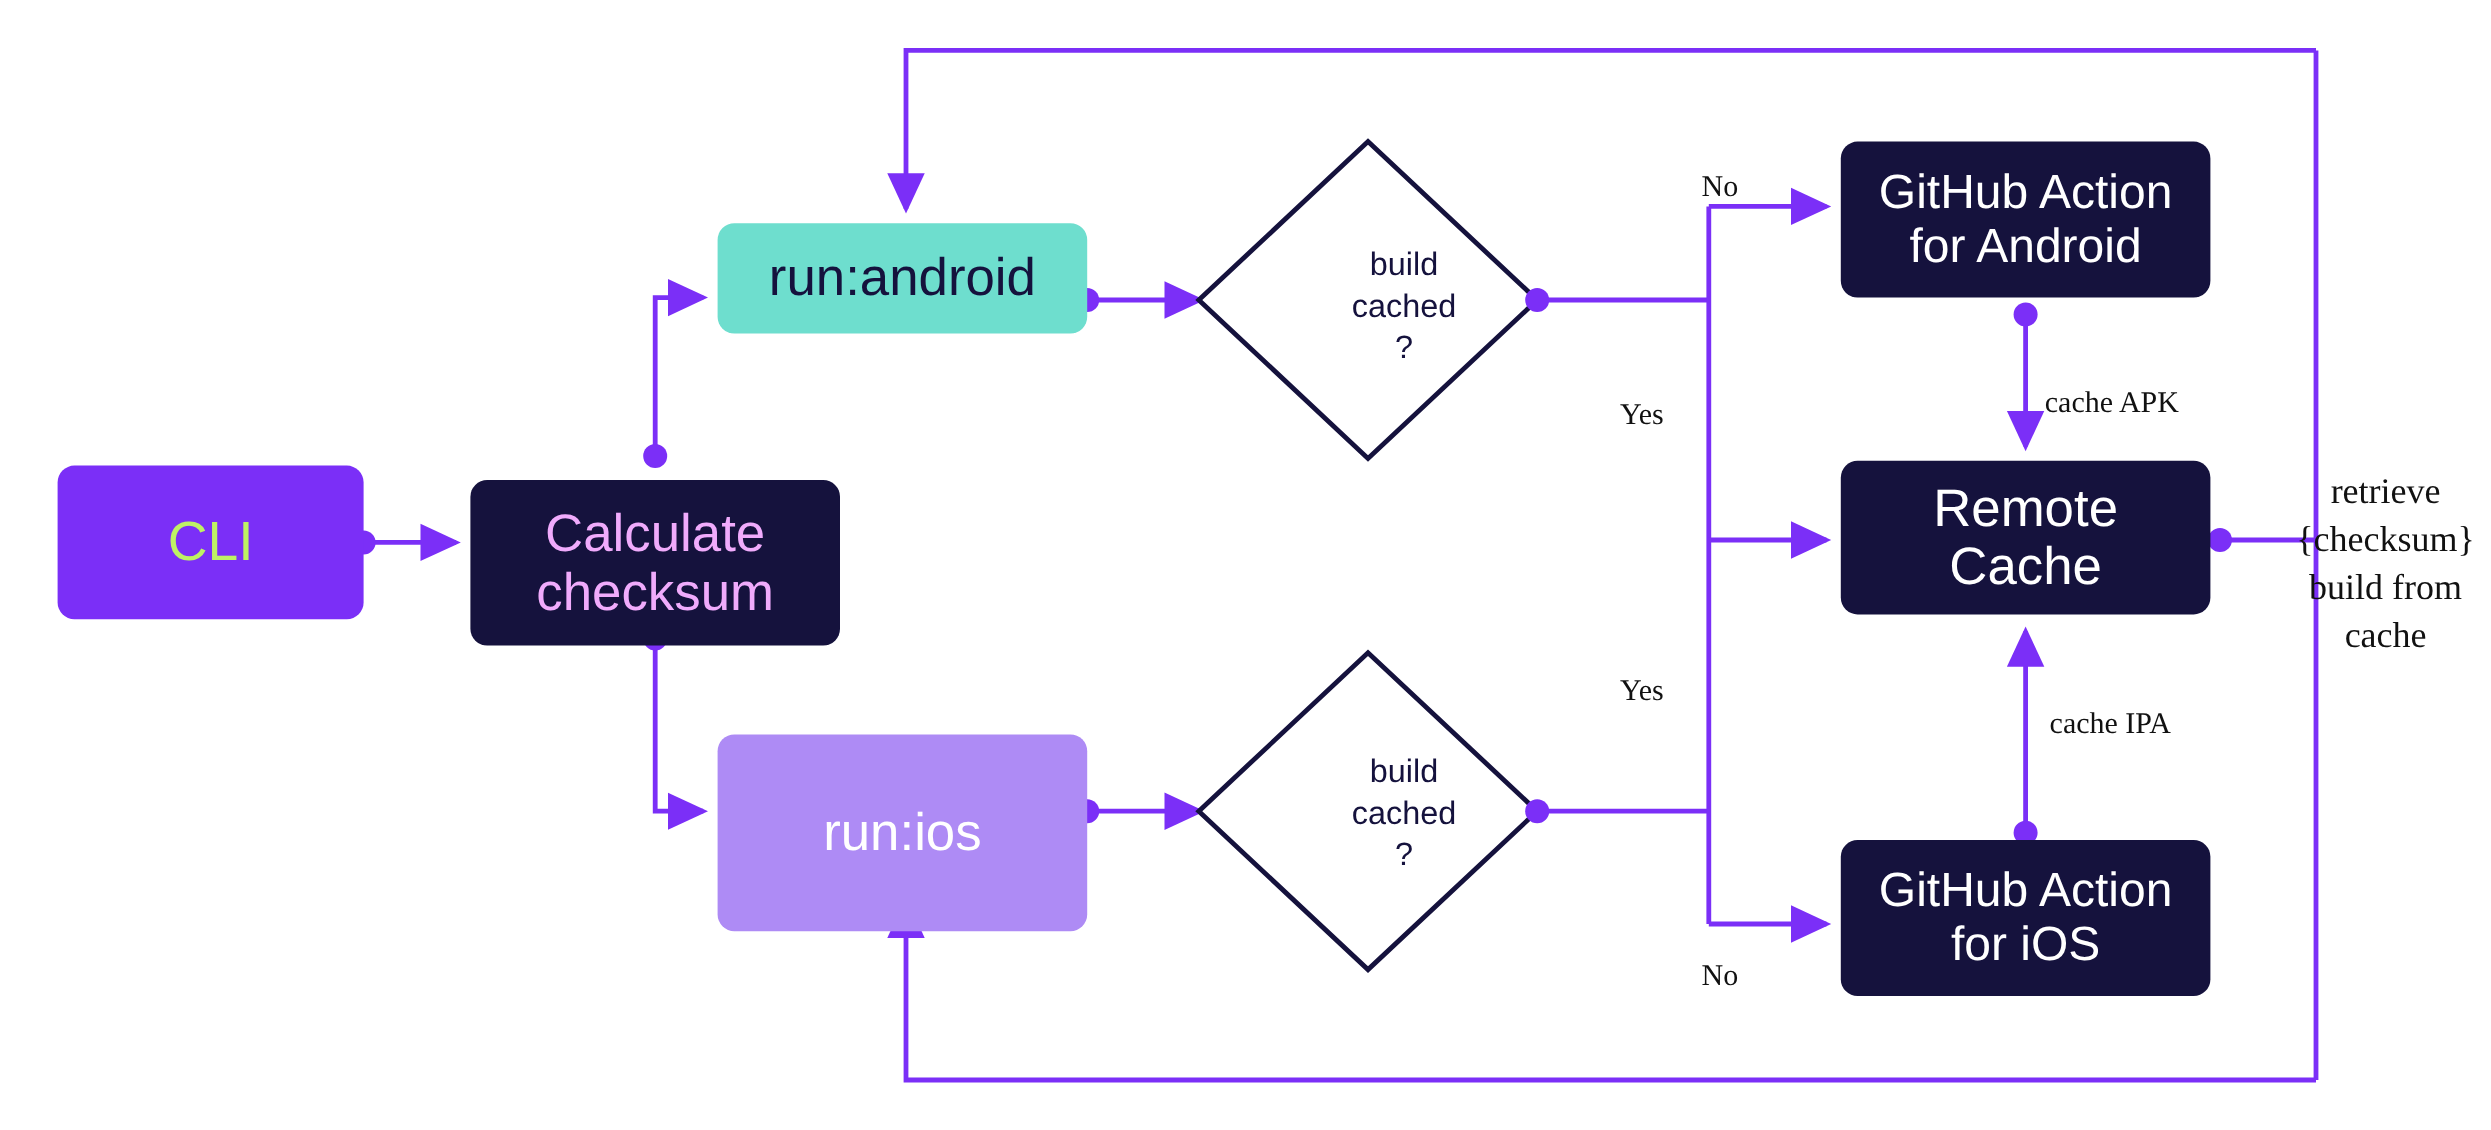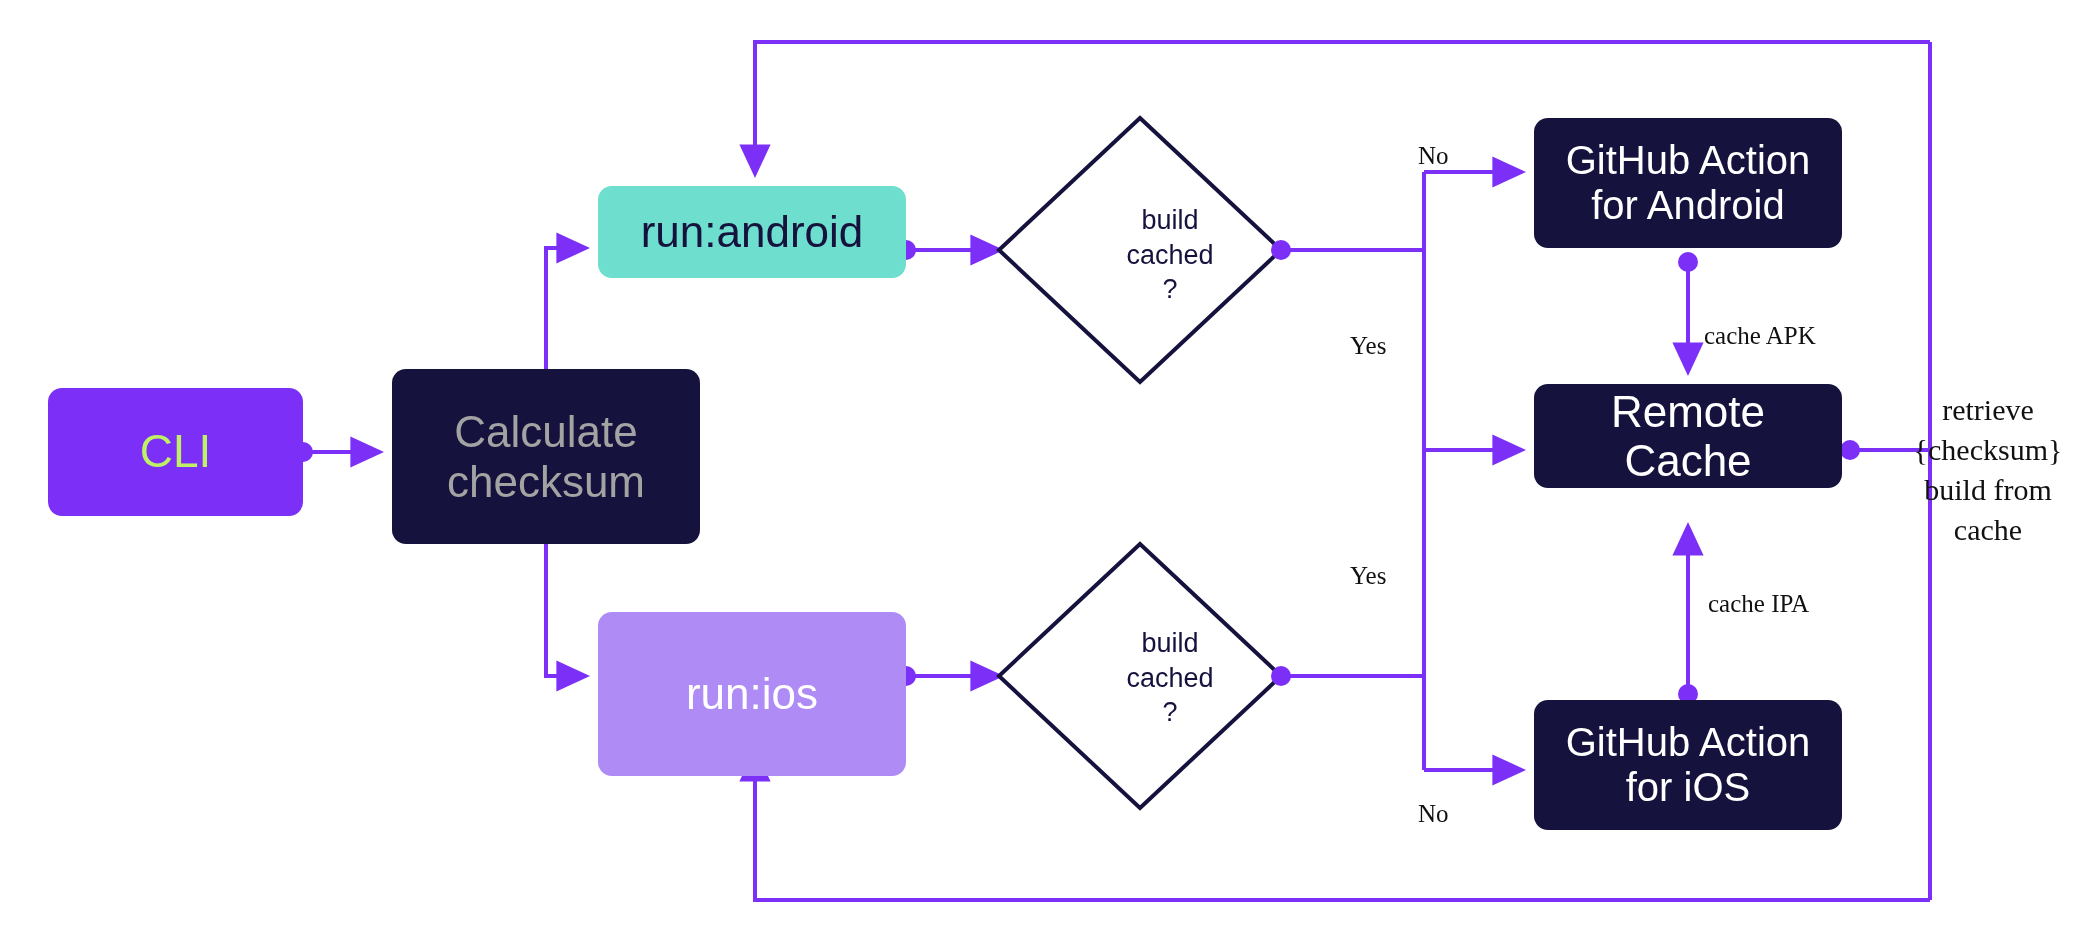--- a/index.html
+++ b/index.html
@@ -37,42 +37,42 @@
     border-radius: 14px;
     line-height: 1.12;
     white-space: pre-line;
   }
   .node-cli {
     left: 48px; top: 388px; width: 255px; height: 128px;
     background: #7b2ff7; color: #bef264;
     font-size: 46px;
   }
   .node-checksum {
-    left: 392px; top: 369px; width: 308px; height: 175px;
-    background: #15123d; color: #a3a3a3;
+    left: 392px; top: 400px; width: 308px; height: 138px;
+    background: #15123d; color: #f0abfc;
     font-size: 44px;
   }
   .node-android {
     left: 598px; top: 186px; width: 308px; height: 92px;
     background: #6ede  ;
     background: #6edece; color: #15123d;
     font-size: 44px;
   }
   .node-ios {
     left: 598px; top: 612px; width: 308px; height: 164px;
     background: #ae8bf5; color: #ffffff;
     font-size: 44px;
   }
   .node-gha-android {
     left: 1534px; top: 118px; width: 308px; height: 130px;
     background: #15123d; color: #ffffff;
     font-size: 40px;
   }
   .node-remote-cache {
-    left: 1534px; top: 384px; width: 308px; height: 104px;
+    left: 1534px; top: 384px; width: 308px; height: 128px;
     background: #15123d; color: #ffffff;
     font-size: 44px;
   }
   .node-gha-ios {
     left: 1534px; top: 700px; width: 308px; height: 130px;
     background: #15123d; color: #ffffff;
     font-size: 40px;
   }
   .diamond-label {
     position: absolute;

